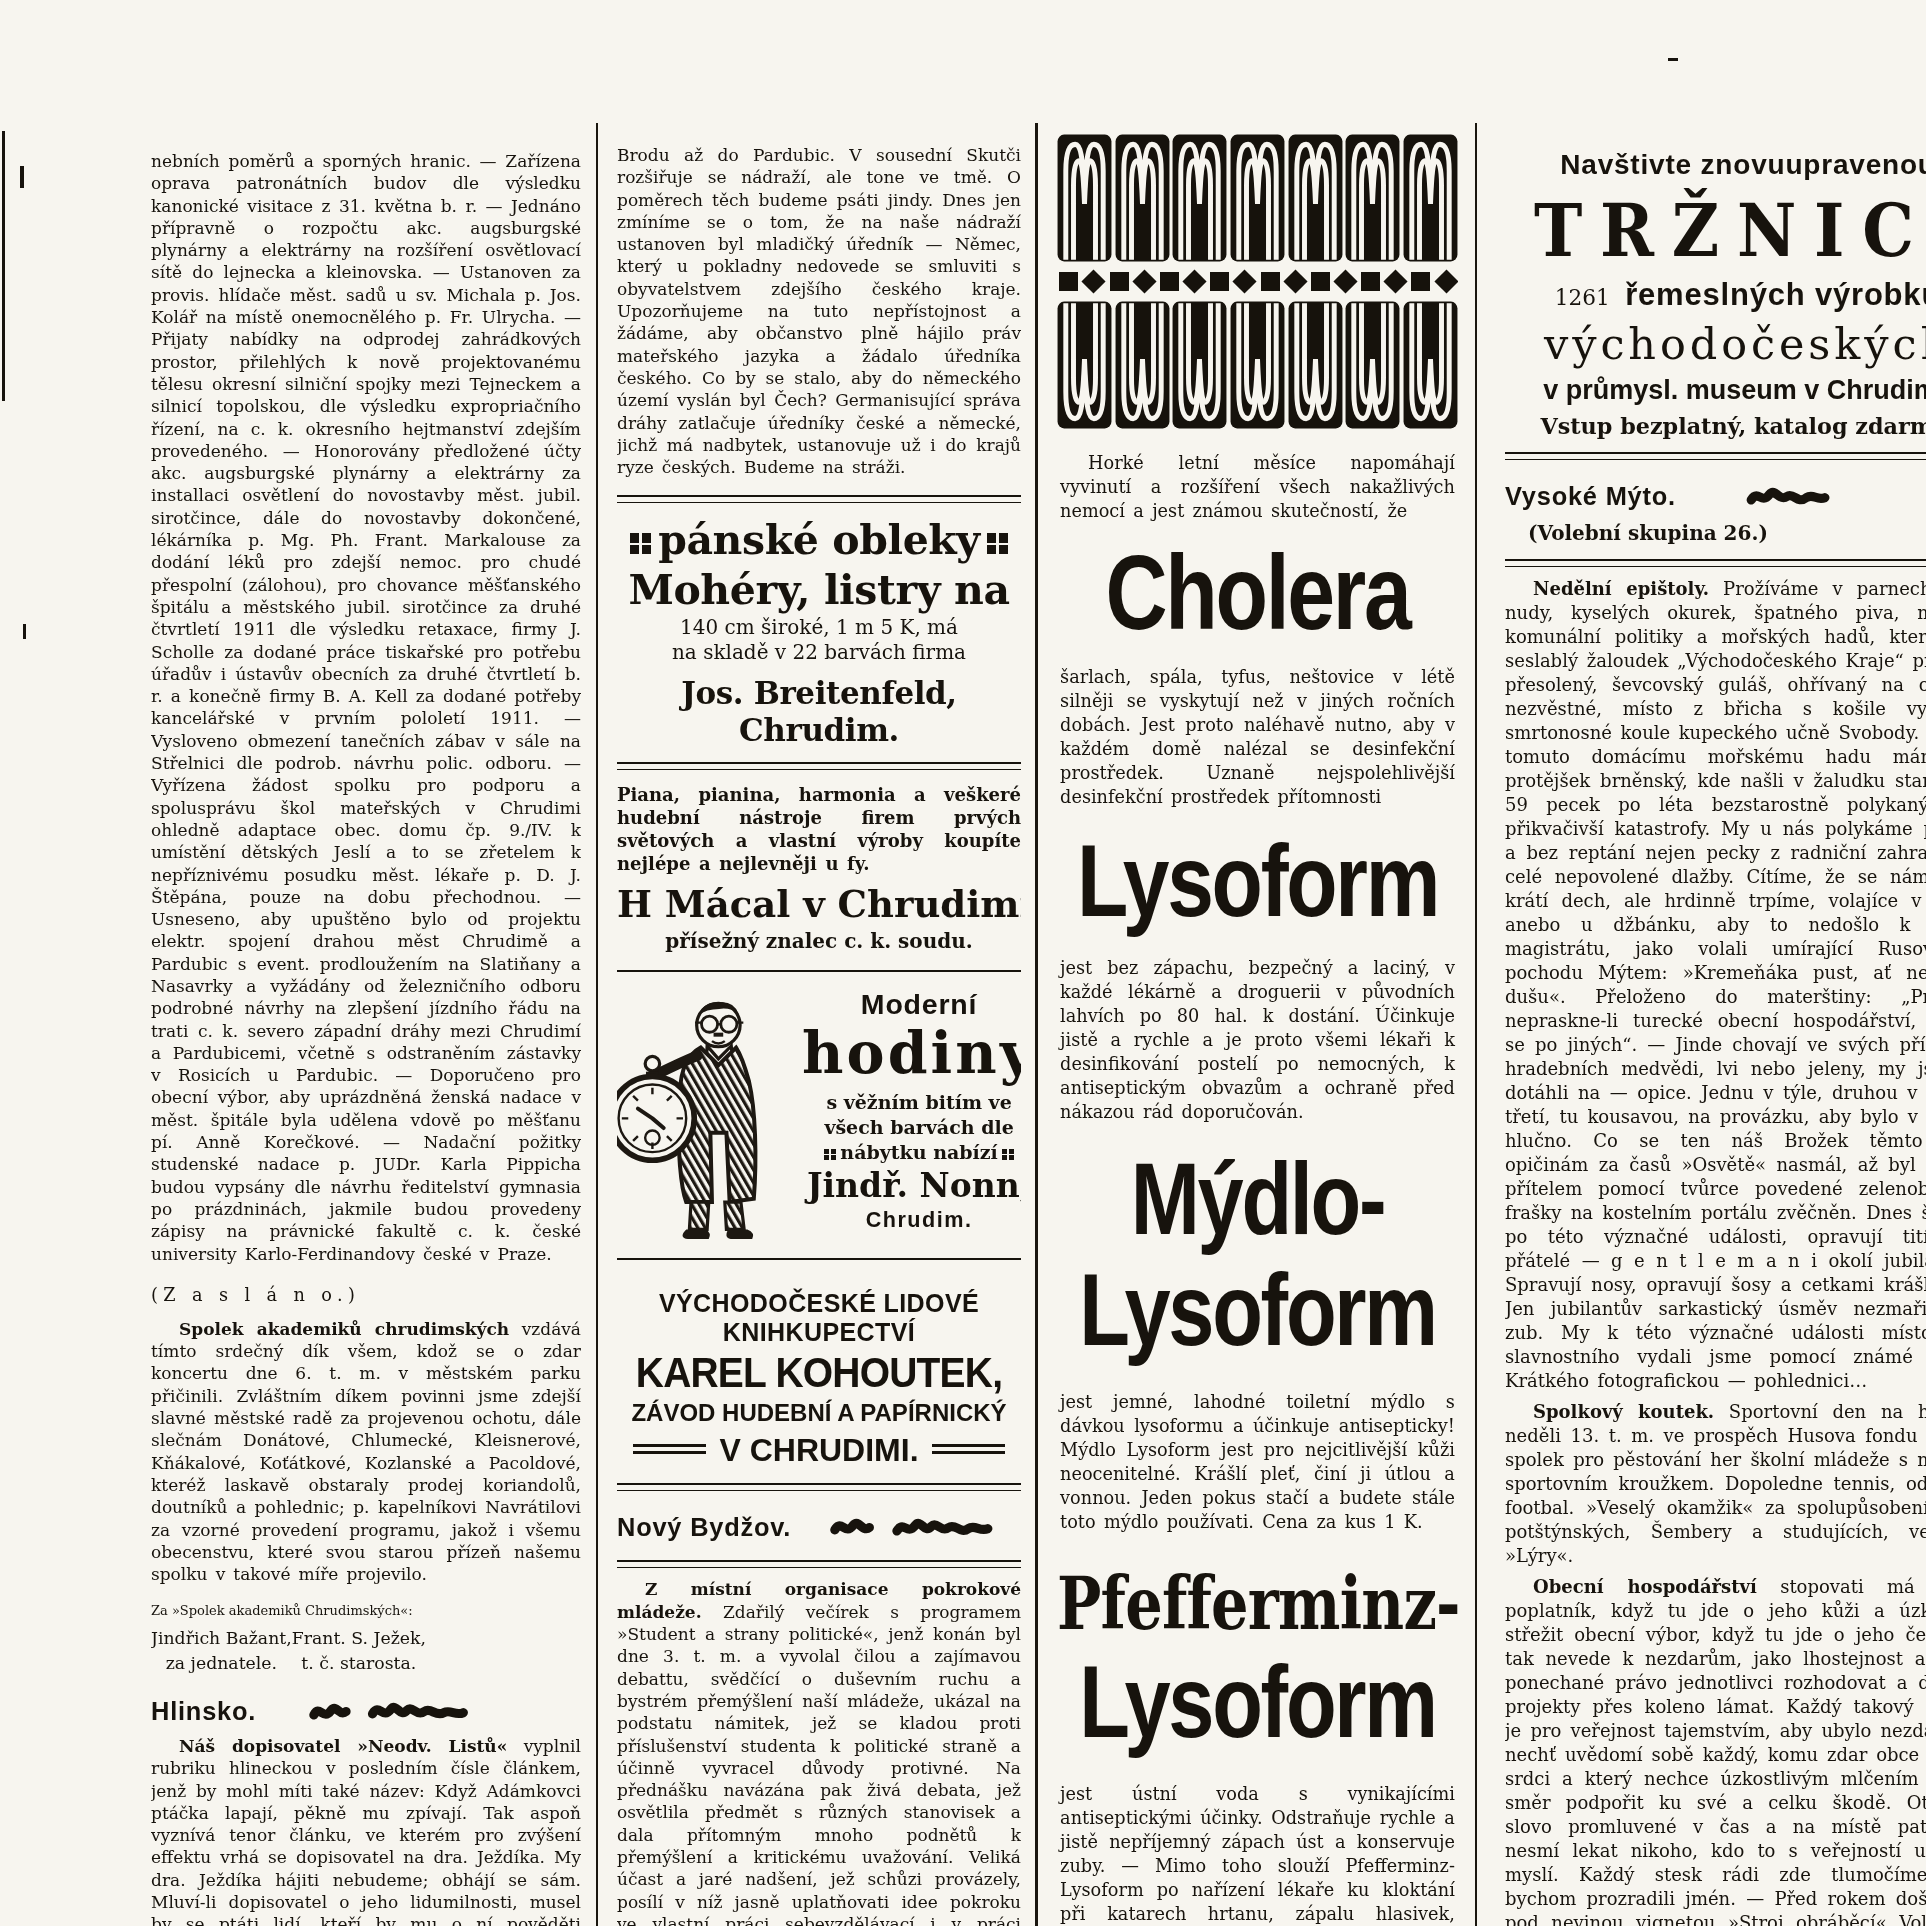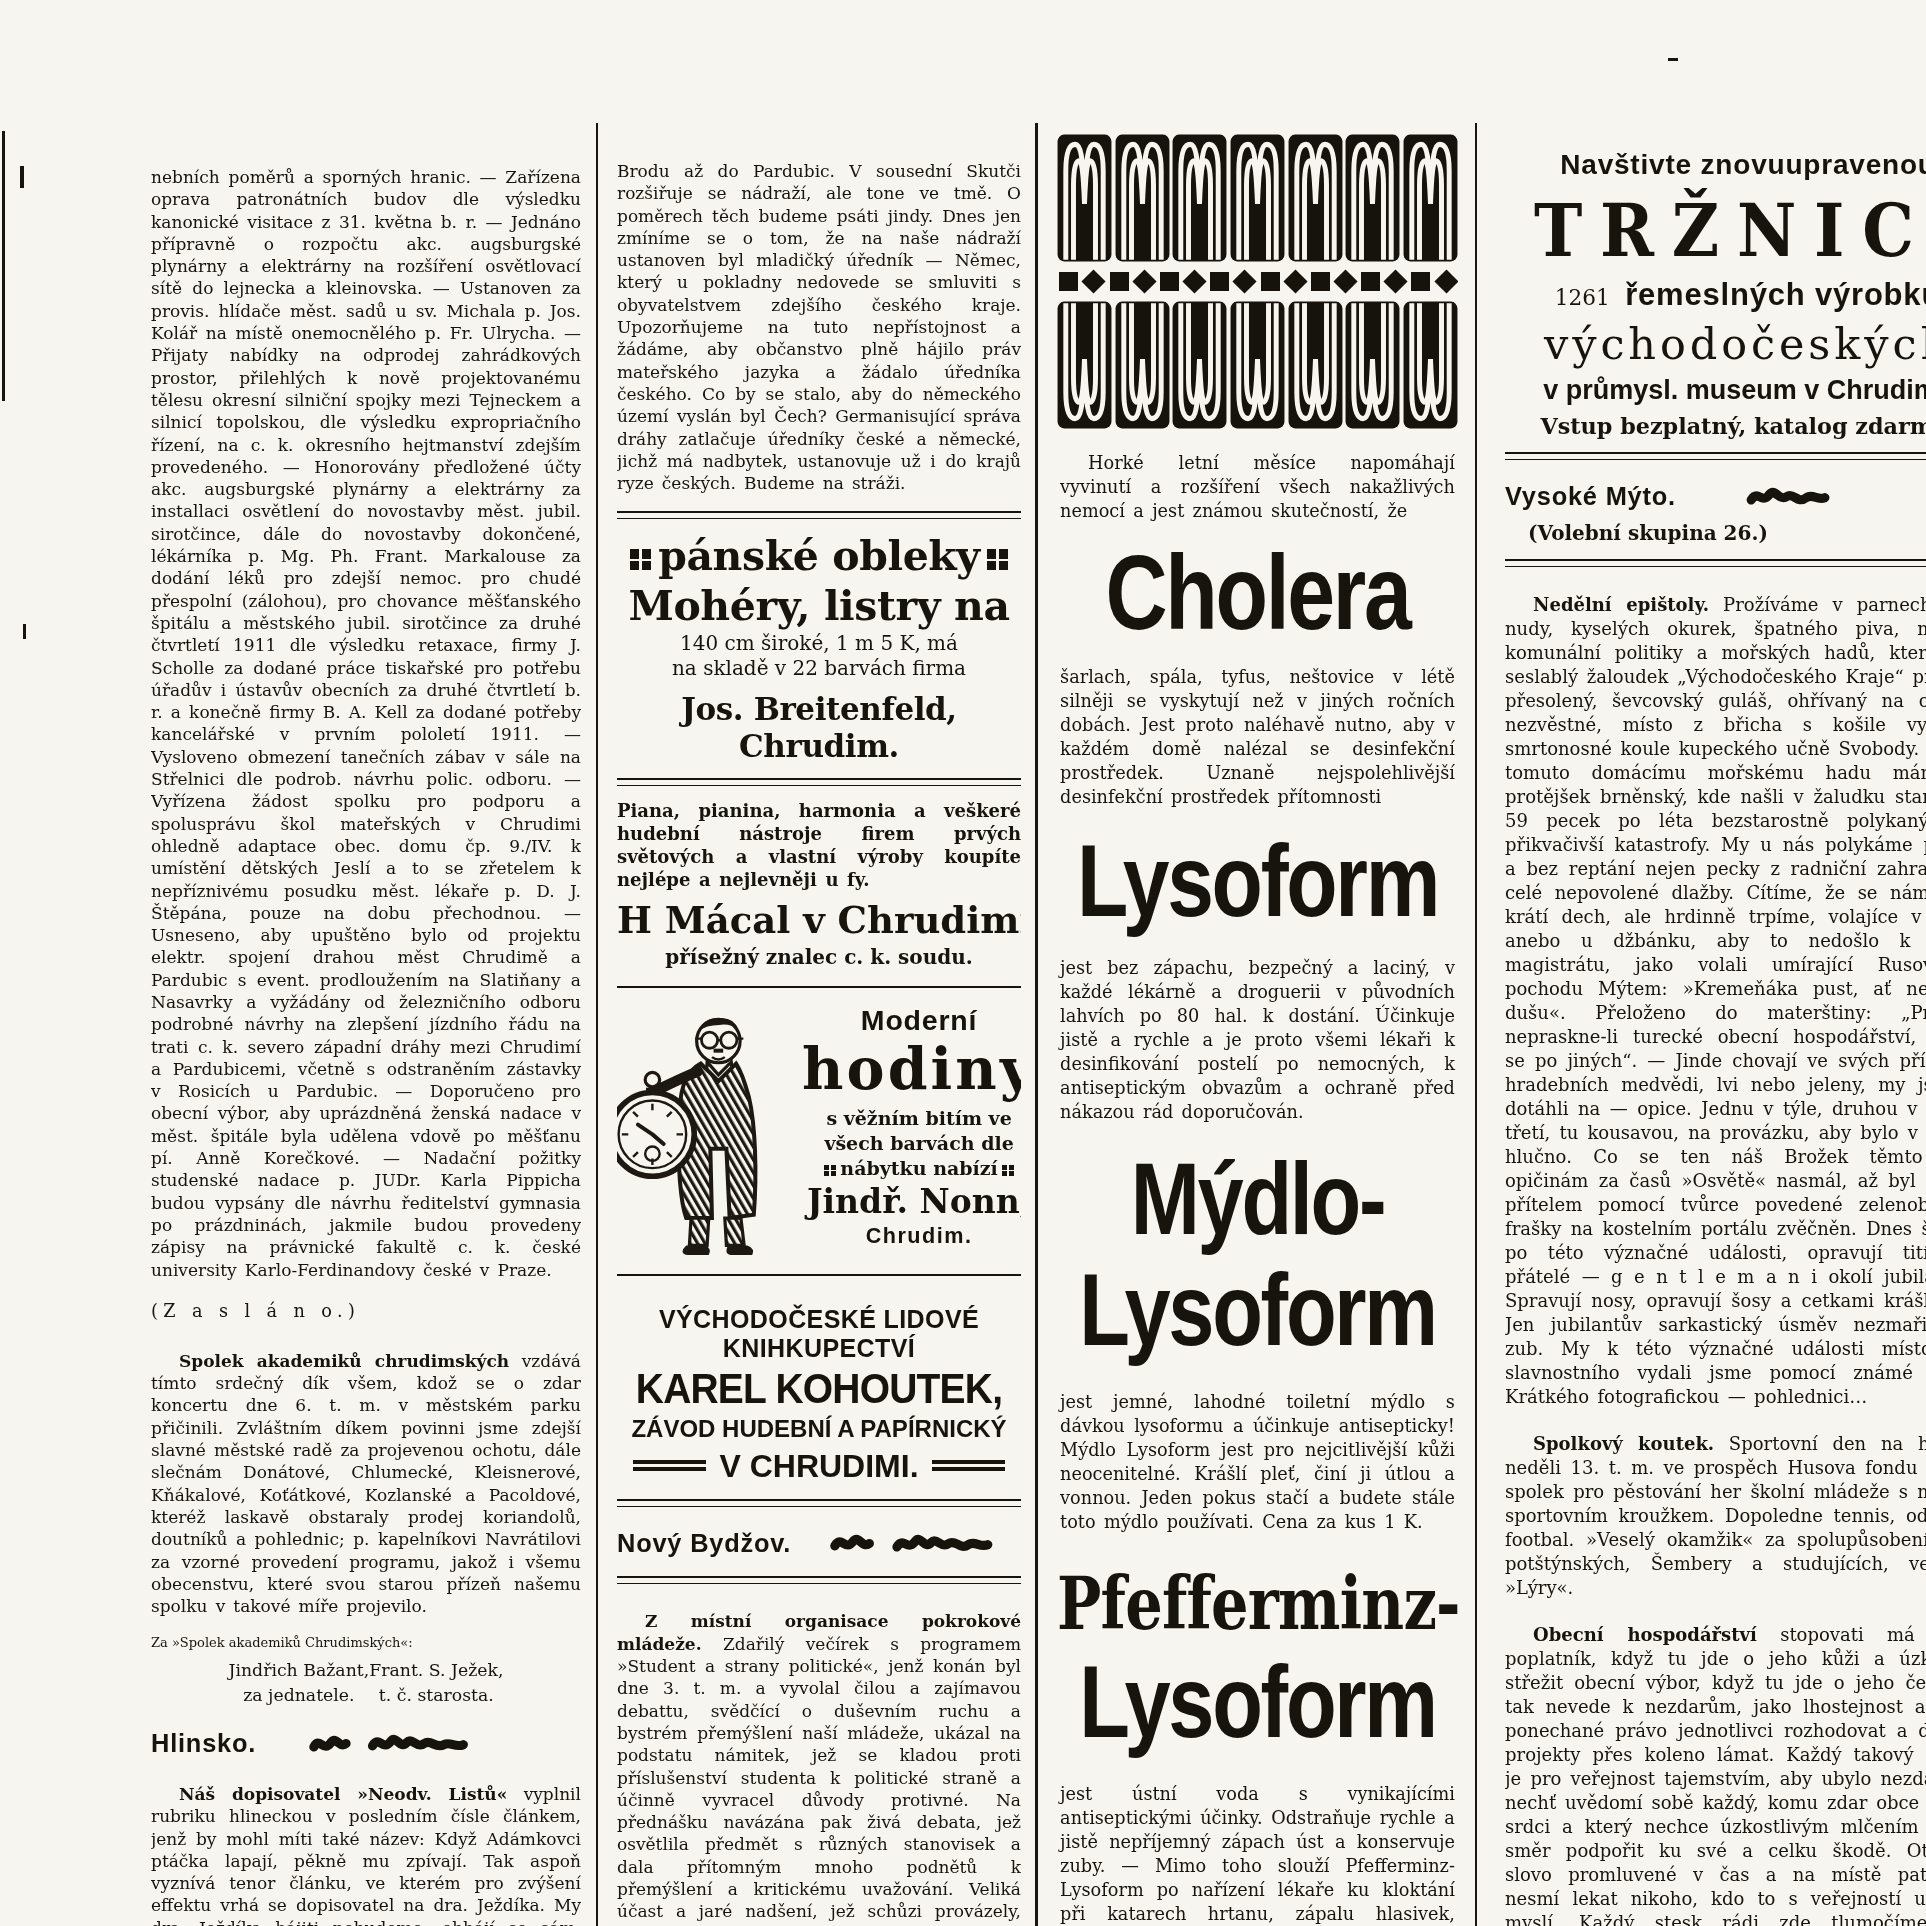--- a/index.html
+++ b/index.html
@@ -12,36 +12,36 @@
   .vrule{position:absolute;top:123px;height:2751px;background:#1a160f;}
   #vr1{left:596px;width:1.5px;}
   #vr2{left:1035px;width:2.7px;}
   #vr3{left:1475px;width:1.9px;}
   .col{position:absolute;top:127px;height:2751px;overflow:hidden;display:flex;flex-direction:column;}
   #col1{left:151px;width:430px;padding-top:23px;}
   #col2{left:617px;width:404px;padding-top:17px;}
   #col3{left:1057px;width:401px;padding-top:7px;}
   #col4{left:1505px;width:486px;padding-top:22.3px;}
   
-  .bt{font-size:17px;line-height:22.3px;text-align:justify;word-spacing:2.7px;margin:16px 0 7px 0;}
+  .bt{font-size:17px;line-height:22.3px;text-align:justify;word-spacing:2.7px;margin:0 0 7px 0;}
   .ind{text-indent:28px;}
   #col4 .bt{font-size:18px;line-height:24px;}
   .lead{font-weight:bold;}
   
   .dr{height:5px;border-top:2.3px solid #17130d;border-bottom:1.5px solid #17130d;margin:10px 0;}
   .sr{border-top:2.3px solid #17130d;margin:10px 0;}
   
   .sec{display:flex;align-items:center;gap:15.4px;margin:11.6px 0 8.5px 0;}
   .sec-t{font-family:"Liberation Sans",sans-serif;font-weight:bold;font-size:25.4px;letter-spacing:0.8px;transform:scaleY(1.05);white-space:nowrap;}
   .squig{flex:1;max-width:247px;height:23px;}
   .squig path{fill:none;stroke:#17130d;stroke-width:16;stroke-linecap:round;}
   
   .zaslano{font-size:17.7px;letter-spacing:5.4px;text-align:left;margin:13px 0;}
   .signoff{font-weight:normal;font-size:13px;margin:10.8px 0 7.7px 0;}
-  .sigs{display:flex;justify-content:center;font-size:17.3px;line-height:25px;text-align:center;margin-bottom:10px;}
+  .sigs{display:flex;justify-content:flex-start;font-size:17.3px;line-height:25px;text-align:center;margin-bottom:10px;}
   
   .mohery-t{font-weight:bold;font-size:41px;line-height:46px;text-align:center;letter-spacing:-0.4px;margin:3.9px 0 1.5px;}
   .mohery-sub{font-size:20px;line-height:25.4px;text-align:center;}
   .firm{font-weight:bold;font-size:31px;line-height:37px;text-align:center;letter-spacing:-0.4px;margin:9.2px 0 3.1px;}
   .sq4{display:inline-grid;grid-template-columns:9.2px 9.2px;grid-gap:2.7px;vertical-align:middle;margin:0 7px;}
   .sq4 i{width:9.2px;height:9.2px;background:#17130d;display:block;}
   .sq4.small{grid-template-columns:5px 5px;grid-gap:1.5px;margin:0 4.6px;}
   .sq4.small i{width:5px;height:5px;}
   .piana{font-weight:bold;font-size:18px;line-height:23px;text-align:justify;word-spacing:2.3px;margin:3.1px 0 7.7px;}
   .macal{font-weight:bold;font-size:37px;line-height:42px;text-align:center;white-space:nowrap;margin:2.3px 0 3.9px;}

